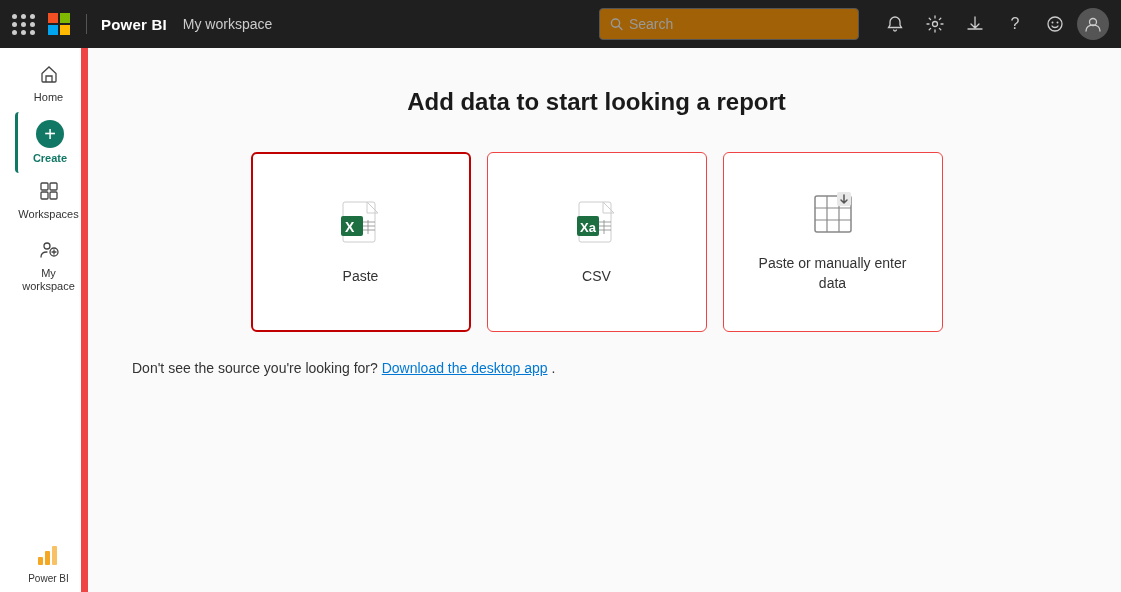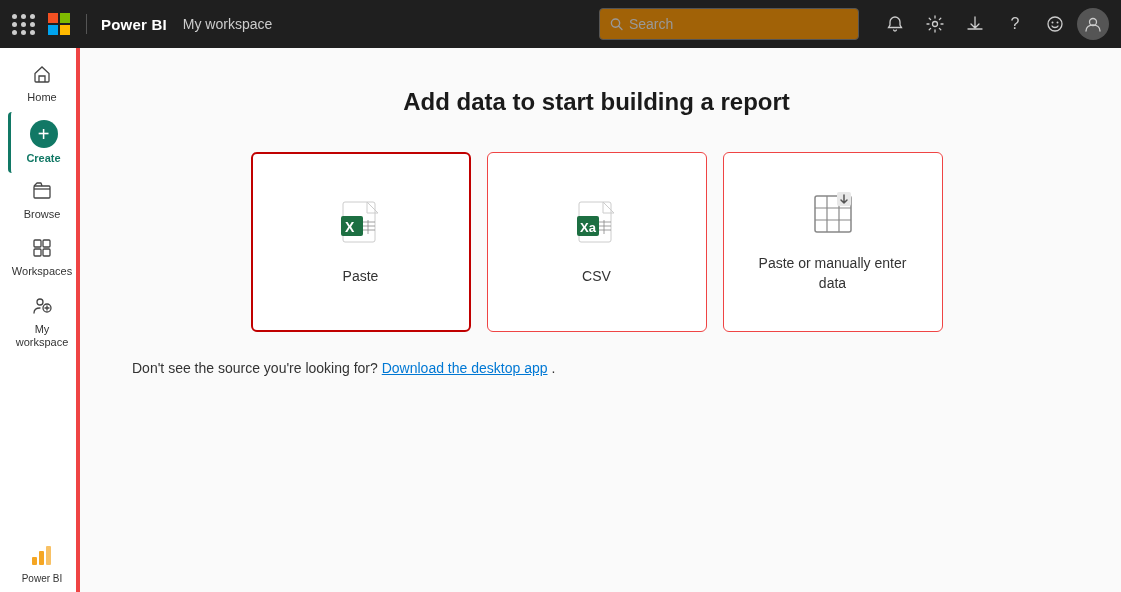--- a/index.html
+++ b/index.html
@@ -105,24 +105,24 @@
       background: #555;
       display: flex; align-items: center; justify-content: center;
       color: #ccc;
       font-size: 16px;
       cursor: pointer;
     }
 
     
     .sidebar {
       position: fixed;
-      top: 48px; left: 8px; bottom: 0;
+      top: 48px; left: 16px; bottom: 0;
       width: 72px;
       background: #fff;
-      border-right: 4px solid #ef4444;
+      border-right: 7px solid #ef4444;
       display: flex;
       flex-direction: column;
       align-items: center;
       padding-top: 8px;
       gap: 0;
     }
     .sidebar-item {
       display: flex;
       flex-direction: column;
       align-items: center;
@@ -317,30 +317,20 @@
       </svg>
     </span>
     <span class="label">Home</span>
   </div>
 
   <div class="sidebar-item create-item active">
     <div class="icon-circle">+</div>
     <span class="label">Create</span>
   </div>
 
-  <div class="sidebar-item">
-    <span class="icon">
-      <svg width="20" height="20" viewBox="0 0 20 20" fill="none">
-        <rect x="2" y="5" width="16" height="12" rx="1" stroke="#444" stroke-width="1.3"></rect>
-        <path d="M2 8h16" stroke="#444" stroke-width="1.3"></path>
-        <path d="M2 5l3-3h4l1 3" stroke="#444" stroke-width="1.3" stroke-linejoin="round"></path>
-      </svg>
-    </span>
-    <span class="label">Browse</span>
-  </div>
 
 
   <div class="sidebar-item">
     <span class="icon">
       <svg width="20" height="20" viewBox="0 0 20 20" fill="none">
         <rect x="2" y="2" width="7" height="7" rx="1" stroke="#444" stroke-width="1.3"></rect>
         <rect x="11" y="2" width="7" height="7" rx="1" stroke="#444" stroke-width="1.3"></rect>
         <rect x="2" y="11" width="7" height="7" rx="1" stroke="#444" stroke-width="1.3"></rect>
         <rect x="11" y="11" width="7" height="7" rx="1" stroke="#444" stroke-width="1.3"></rect>
       </svg>
@@ -367,21 +357,21 @@
         <rect x="4" y="16" width="5" height="8" rx="1" fill="#f5a623"></rect>
         <rect x="11" y="10" width="5" height="14" rx="1" fill="#f5a623"></rect>
         <rect x="18" y="5" width="5" height="19" rx="1" fill="#f5a623" opacity="0.7"></rect>
       </svg>
       <span style="font-size:10px;color:#333">Power BI</span>
     </div>
   </div>
 </aside>
 
 <main class="main">
-  <h1 class="page-title">Add data to start building a report</h1>
+  <h1 class="page-title">Add data to start looking a report</h1>
 
   <div class="cards-row">
 
     <div class="data-card selected">
       <div class="excel-icon">
         <svg width="52" height="56" viewBox="0 0 52 56" fill="none">
 
           <rect x="6" y="2" width="32" height="40" rx="2" fill="white" stroke="#ccc" stroke-width="1"></rect>
           <path d="M30 2v11h11" fill="none" stroke="#ccc" stroke-width="1"></path>
           <path d="M30 2l11 11" fill="none" stroke="#ccc" stroke-width="1"></path>

